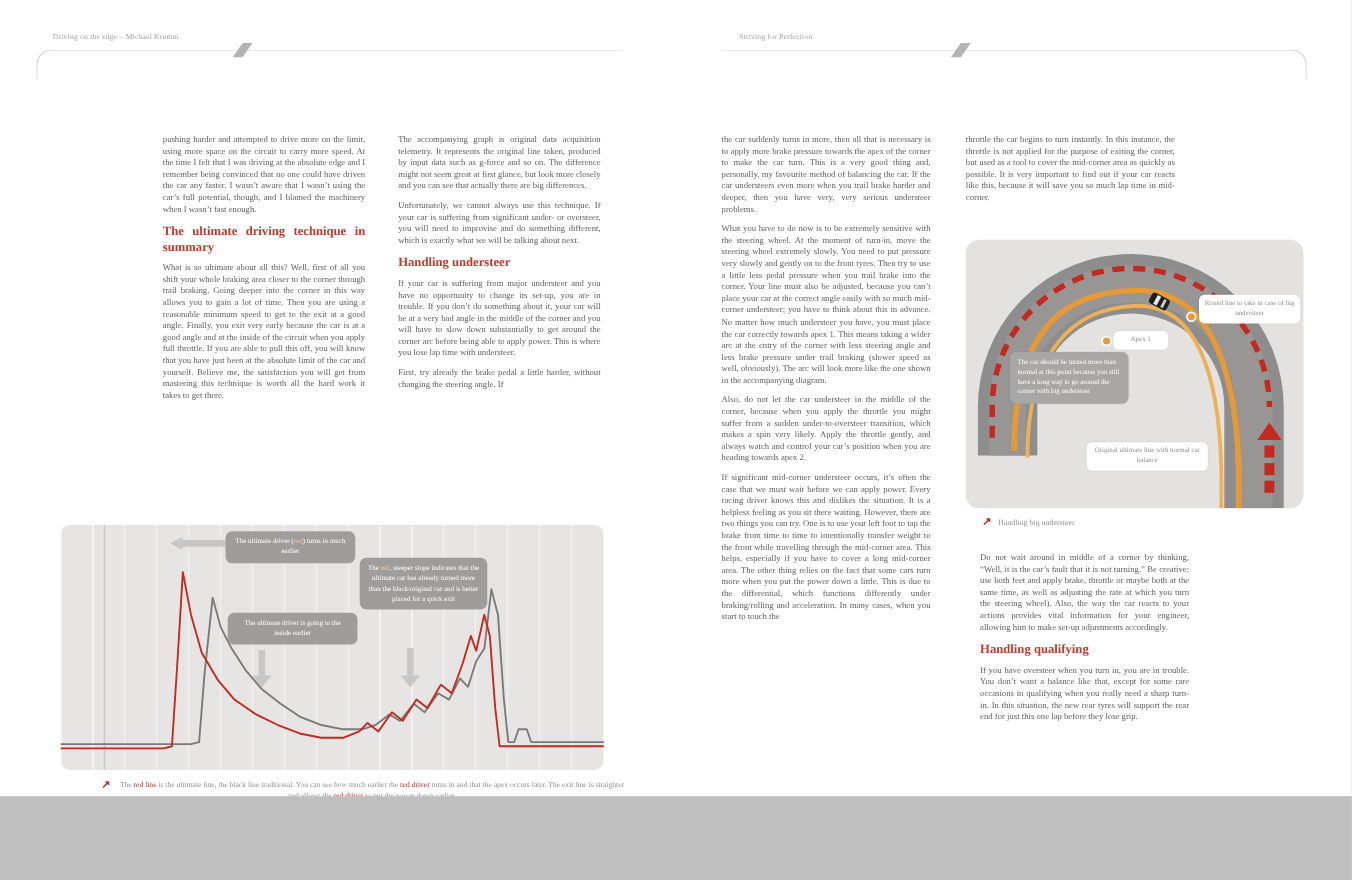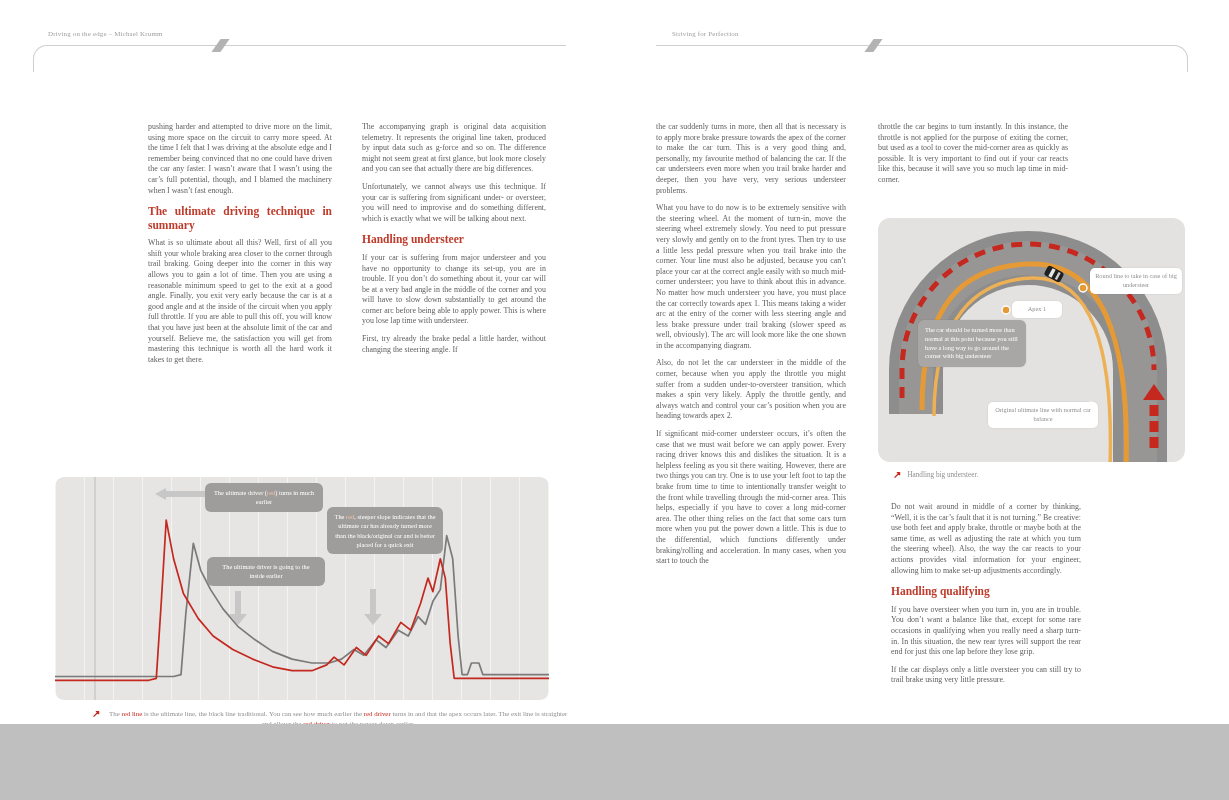--- a/index.html
+++ b/index.html
@@ -79,21 +79,20 @@
       <p class="para">Also, do not let the car understeer in the middle of the corner, because when you apply the throttle you might suffer from a sudden under-to-oversteer transition, which makes a spin very likely. Apply the throttle gently, and always watch and control your car’s position when you are heading towards apex 2.</p>
       <p class="para">If significant mid-corner understeer occurs, it’s often the case that we must wait before we can apply power. Every racing driver knows this and dislikes the situation. It is a helpless feeling as you sit there waiting. However, there are two things you can try. One is to use your left foot to tap the brake from time to time to intentionally transfer weight to the front while travelling through the mid-corner area. This helps, especially if you have to cover a long mid-corner area. The other thing relies on the fact that some cars turn more when you put the power down a little. This is due to the differential, which functions differently under braking/rolling and acceleration. In many cases, when you start to touch the</p>
     </div>
   <div class="col" style="left:878px;width:190px;">
       <p class="para">throttle the car begins to turn instantly. In this instance, the throttle is not applied for the purpose of exiting the corner, but used as a tool to cover the mid-corner area as quickly as possible. It is very important to find out if your car reacts like this, because it will save you so much lap time in mid-corner.</p>
     </div>
   <div class="col" style="left:878px;top:502px;width:190px;margin-left:13px;">
       <p class="para">Do not wait around in middle of a corner by thinking, “Well, it is the car’s fault that it is not turning.” Be creative: use both feet and apply brake, throttle or maybe both at the same time, as well as adjusting the rate at which you turn the steering wheel). Also, the way the car reacts to your actions provides vital information for your engineer, allowing him to make set-up adjustments accordingly.</p>
       <h3 class="col-heading">Handling qualifying</h3>
       <p class="para">If you have oversteer when you turn in, you are in trouble. You don’t want a balance like that, except for some rare occasions in qualifying when you really need a sharp turn-in. In this situation, the new rear tyres will support the rear end for just this one lap before they lose grip.</p>
-      <p class="para">If the car displays only a little oversteer you can still try to trail brake using very little pressure.</p>
     </div>
 
   <div class="chart-panel">
     <svg width="494" height="223" viewBox="0 0 494 223">
       <line x1="40" y1="0" x2="40" y2="223" stroke="#c9c9c9" stroke-width="1.5"></line>
       <polyline fill="none" stroke-width="1.7" stroke-linejoin="round" points="0.0,199.5 118.6,199.5 126.0,197.6 130.9,135.8 138.3,66.3 145.7,93.3 155.6,112.6 168.0,131.9 182.8,149.3 200.1,162.8 217.4,174.4 237.1,182.1 256.9,186.0 274.2,186.0 286.5,182.1 298.9,172.5 308.8,178.3 321.1,162.8 331.0,170.5 343.3,153.2 353.2,159.0 363.1,139.7 370.5,147.4 377.9,124.2 385.3,112.6 391.7,58.6 397.7,81.8 403.1,159.0 407.1,197.6 412.5,197.6 416.4,186.0 423.9,186.0 427.8,197.6 494.0,197.6" stroke="#7a7a7a"></polyline>
       <polyline fill="none" stroke-width="1.7" stroke-linejoin="round" points="0.0,203.3 93.9,203.3 101.3,201.4 106.2,126.2 111.2,43.2 118.6,81.8 128.4,116.5 143.3,141.6 158.1,159.0 177.8,172.5 197.6,182.1 217.4,189.8 237.1,193.7 256.9,193.7 271.7,187.9 279.1,180.2 289.0,187.9 301.3,170.5 311.2,178.3 323.6,159.0 333.5,166.7 345.8,145.4 355.7,153.2 365.6,126.2 373.0,101.1 377.9,114.6 385.3,81.8 390.3,101.1 395.2,166.7 399.2,201.4 410.0,201.4 424.8,201.4 494.0,201.4" stroke="#c4281e"></polyline>
     </svg>
 
     <div class="tri left" style="left:100px;top:11px;"></div>

